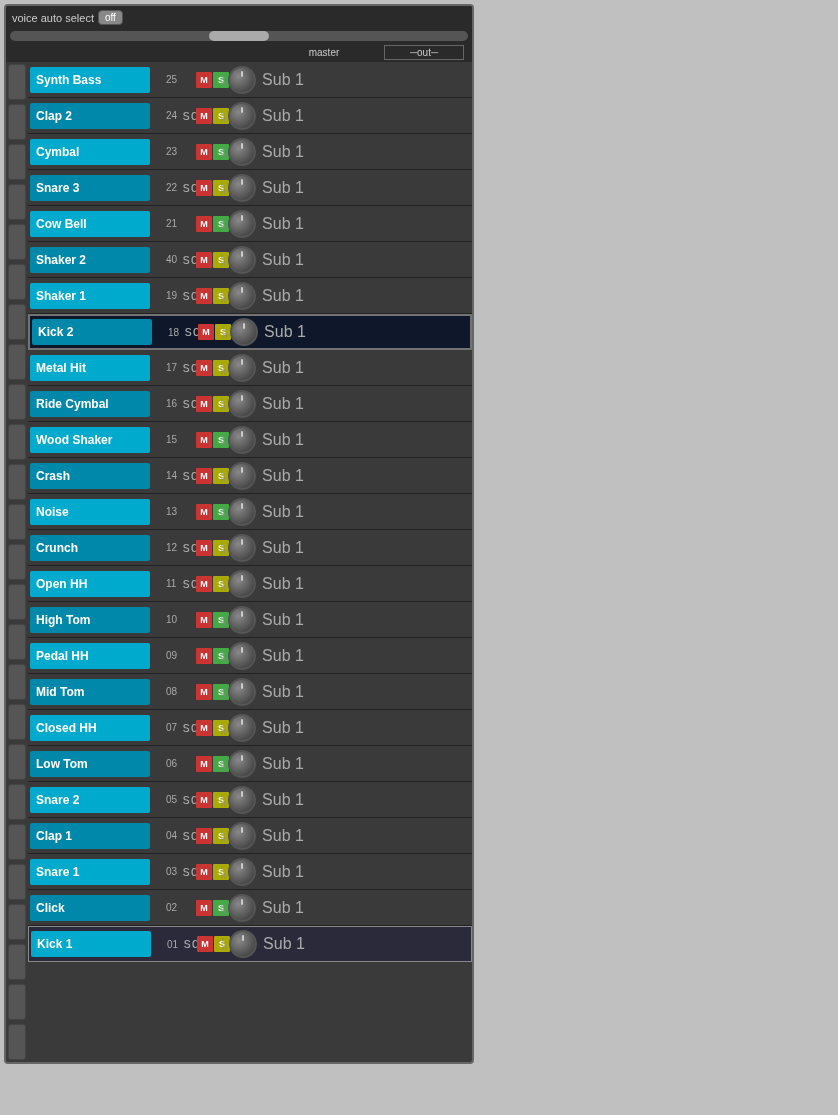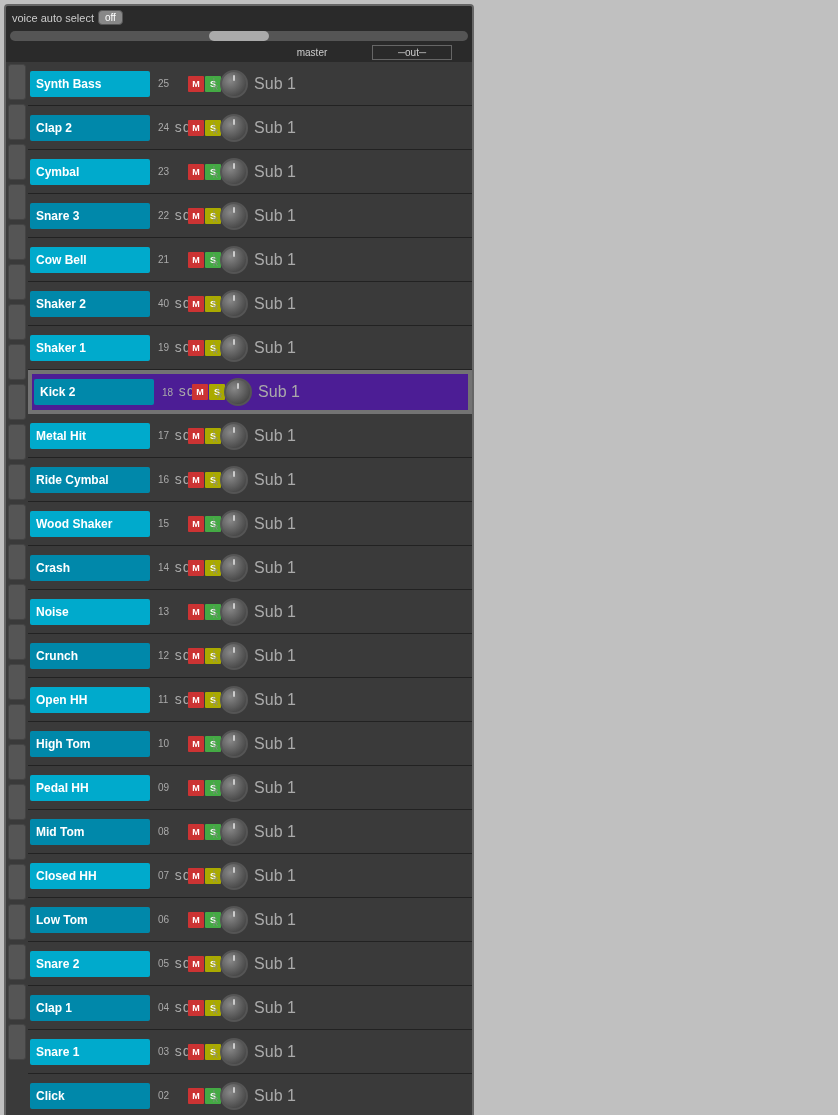--- a/index.html
+++ b/index.html
@@ -72,21 +72,21 @@
       border-radius: 5px;
       position: absolute;
       left: 50%;
       transform: translateX(-50%);
     }
 
     
     .col-headers {
       display: flex;
       background: #2a2a2a;
-      padding: 2px 20px;
+      padding: 2px 8px;
       align-items: center;
     }
 
     .col-spacer { flex: 1; }
 
     .col-master {
       color: #ccc;
       font-size: 10px;
       width: 120px;
       text-align: center;
@@ -126,30 +126,30 @@
     }
 
     .tracks-list {
       flex: 1;
       overflow: hidden;
     }
 
     .track-row {
       display: flex;
       align-items: center;
-      height: 44px;
+      height: 36px;
       border-bottom: 1px solid #222;
       padding: 0 2px;
       background: #3a3a3a;
       position: relative;
     }
 
     .track-row.selected {
-      background: #4c1d95;
-      border: 4px solid #737373;
+      background: #0f172a;
+      border: 2px solid #737373;
     }
 
     .track-row.last-row {
       background: #2a2a3a;
       border: 1px solid #888;
     }
 
     .track-name {
       background: #00aacc;
       color: #fff;
@@ -169,21 +169,21 @@
     .track-name.dark-blue {
       background: #0088aa;
     }
 
     .track-number {
       color: #aaa;
       font-size: 10px;
       width: 24px;
       text-align: left;
       flex-shrink: 0;
-      padding: 0 8px;
+      padding: 0 16px;
     }
 
     .sq-badge {
       color: #aaa;
       font-size: 14px;
       width: 14px;
       flex-shrink: 0;
       font-family: Liberation Mono, monospace;
     }
 

